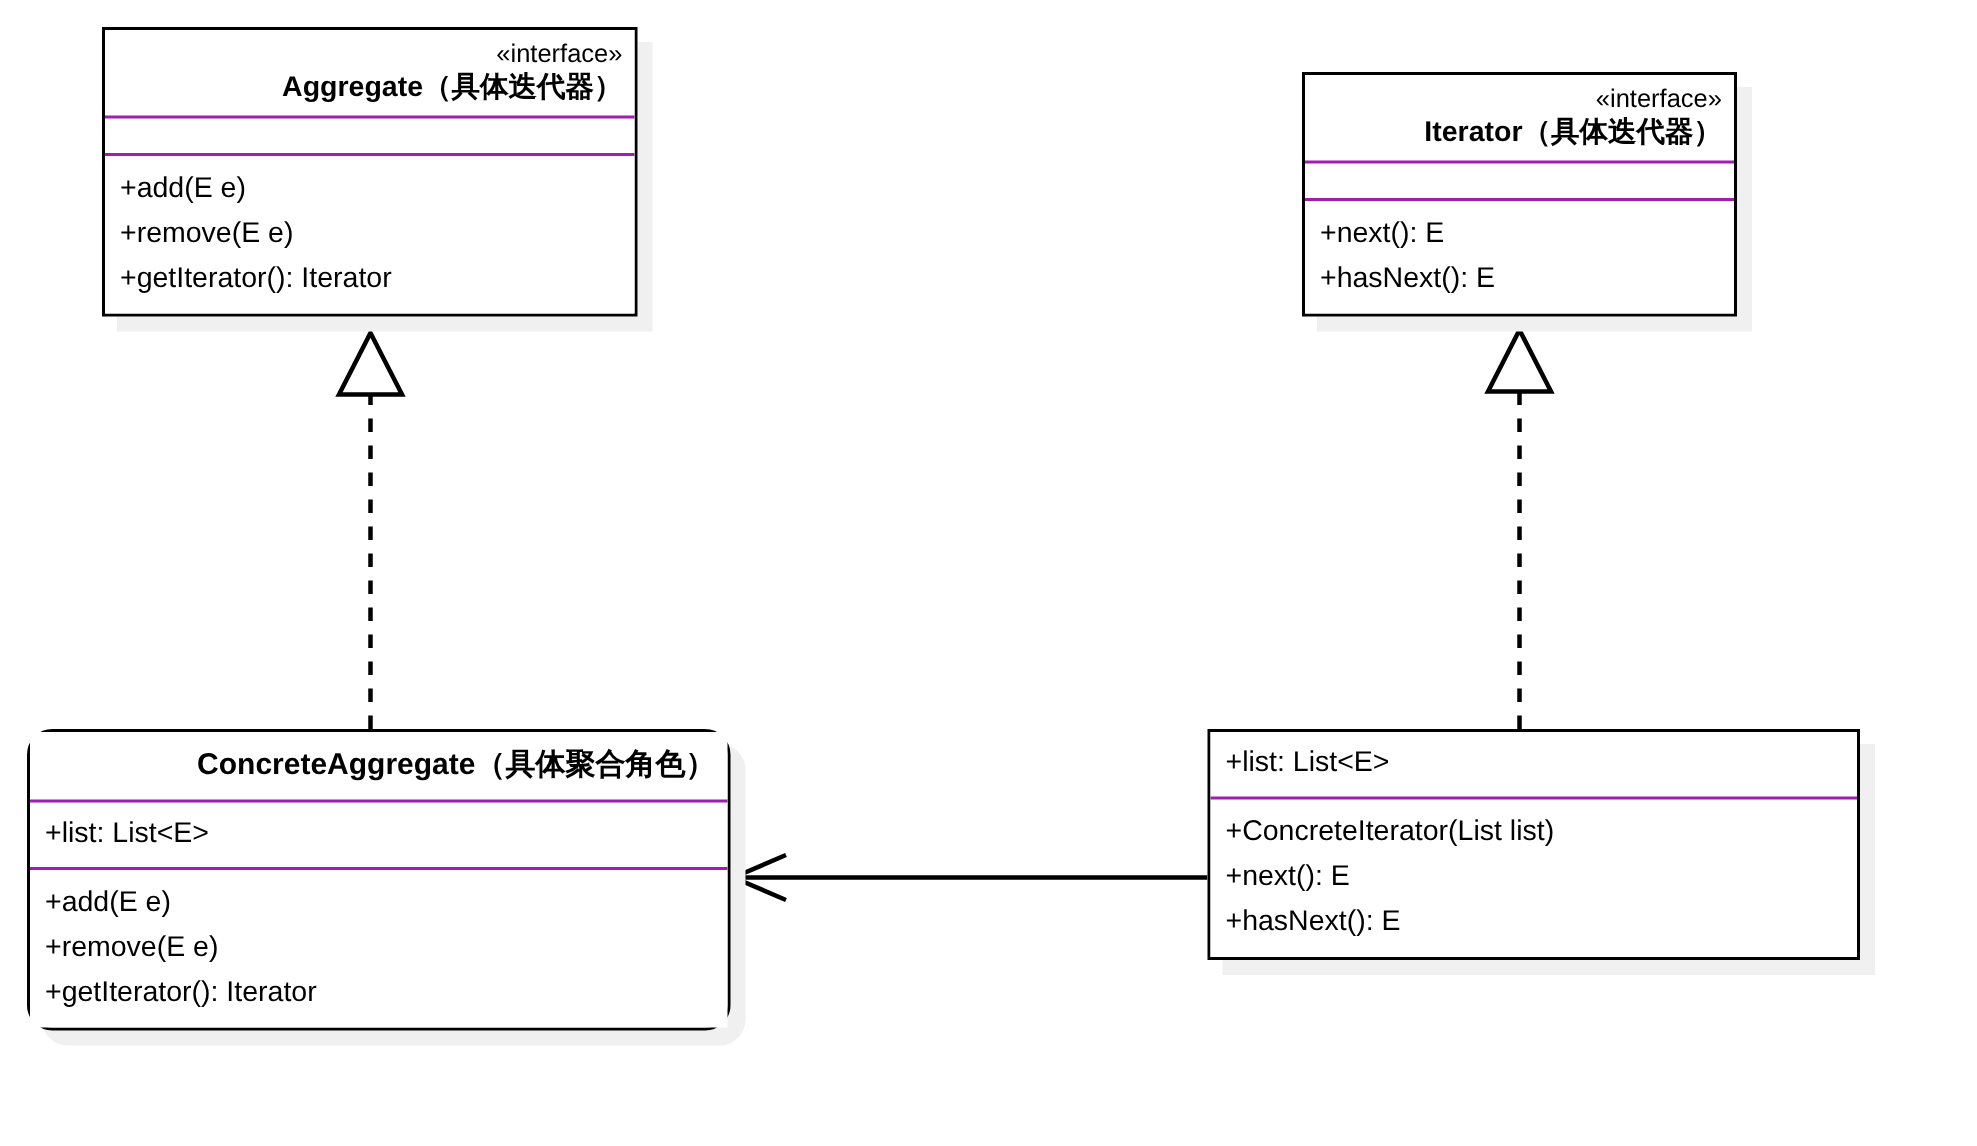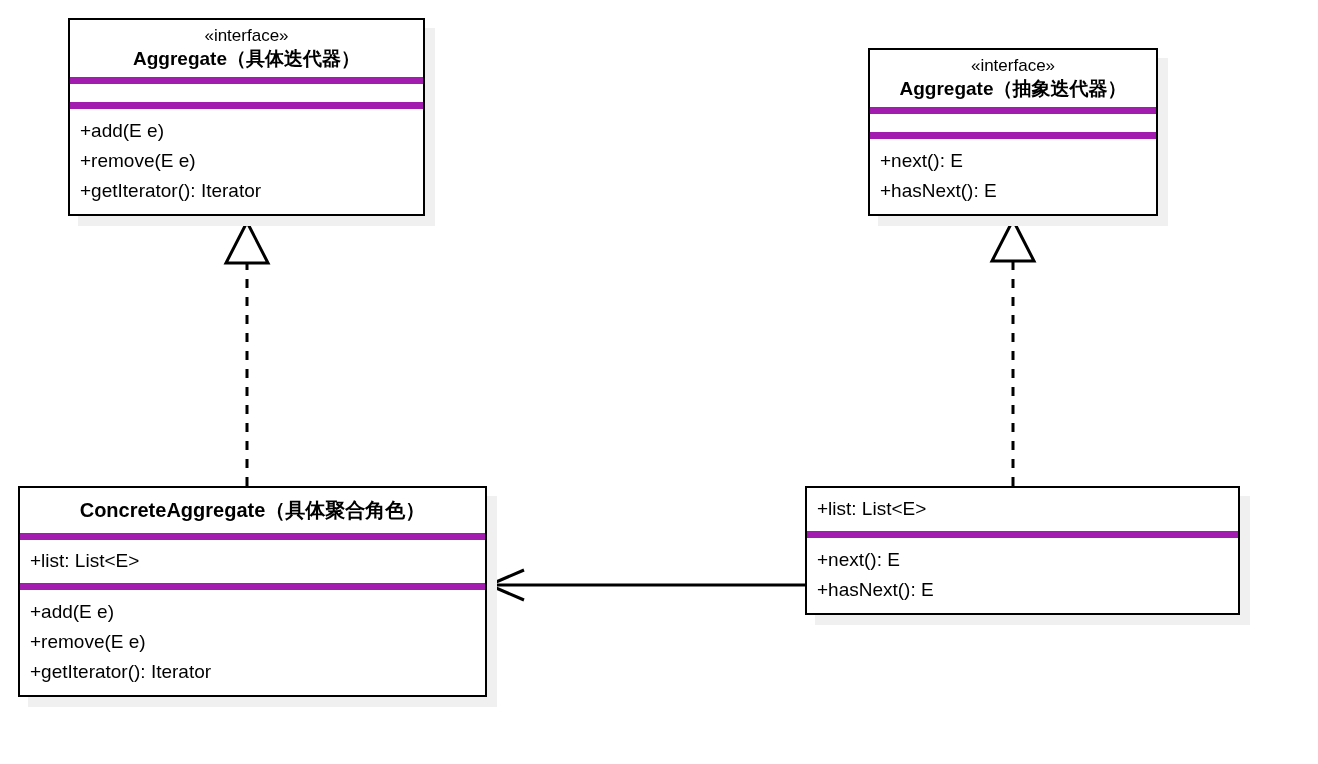--- a/index.html
+++ b/index.html
@@ -40,26 +40,26 @@
     border: 2px solid #000000;
     box-shadow: 10px 10px 0 0 #f0f0f0;
     z-index: 2;
   }
 
   .compartment {
     box-sizing: border-box;
     background: #ffffff;
   }
   .compartment + .compartment {
-    border-top: 7px solid #a21caf;
+    border-top: 2px solid #a21caf;
   }
 
   
   .cmp-header {
-    text-align: center;
+    text-align: right;
     padding: 5px 8px 6px 8px;
   }
   .stereotype {
     display: block;
     font-size: 17px;
     line-height: 22px;
     font-weight: normal;
     white-space: nowrap;
   }
   .class-name {
@@ -94,21 +94,21 @@
   .cmp-attrs {
     padding: 6px 10px 7px 10px;
   }
   .cmp-attrs .member {
     line-height: 30px;
   }
 
   
   #box-aggregate          { left: 68px;  top: 18px;  width: 357px; }
   #box-iterator           { left: 868px; top: 48px;  width: 290px; }
-  #box-concrete-aggregate { left: 18px;  top: 486px; width: 469px; }
+  #box-concrete-aggregate { left: 18px;  top: 486px; width: 469px; border-radius: 17px; }
   #box-concrete-iterator  { left: 805px; top: 486px; width: 435px; }
 </style>
 </head>
 <body>
 
 <div id="canvas">
 
   <svg id="connectors" width="1318" height="764" viewBox="0 0 1318 764" xmlns="http://www.w3.org/2000/svg">
 
     
@@ -139,21 +139,21 @@
     <div class="compartment cmp-members">
       <div class="member">+add(E e)</div>
       <div class="member">+remove(E e)</div>
       <div class="member">+getIterator(): Iterator</div>
     </div>
   </div>
 
   <div class="uml-class" id="box-iterator">
     <div class="compartment cmp-header">
       <span class="stereotype">«interface»</span>
-      <span class="class-name">Aggregate（抽象迭代器）</span>
+      <span class="class-name">Iterator（具体迭代器）</span>
     </div>
     <div class="compartment cmp-empty"></div>
     <div class="compartment cmp-members">
       <div class="member">+next(): E</div>
       <div class="member">+hasNext(): E</div>
     </div>
   </div>
 
   <div class="uml-class" id="box-concrete-aggregate">
     <div class="compartment cmp-header title-only">
@@ -167,18 +167,19 @@
       <div class="member">+remove(E e)</div>
       <div class="member">+getIterator(): Iterator</div>
     </div>
   </div>
 
   <div class="uml-class" id="box-concrete-iterator">
     <div class="compartment cmp-attrs">
       <div class="member">+list: List&lt;E&gt;</div>
     </div>
     <div class="compartment cmp-members">
+      <div class="member">+ConcreteIterator(List list)</div>
       <div class="member">+next(): E</div>
       <div class="member">+hasNext(): E</div>
     </div>
   </div>
 
 </div>
 
 </body></html>

